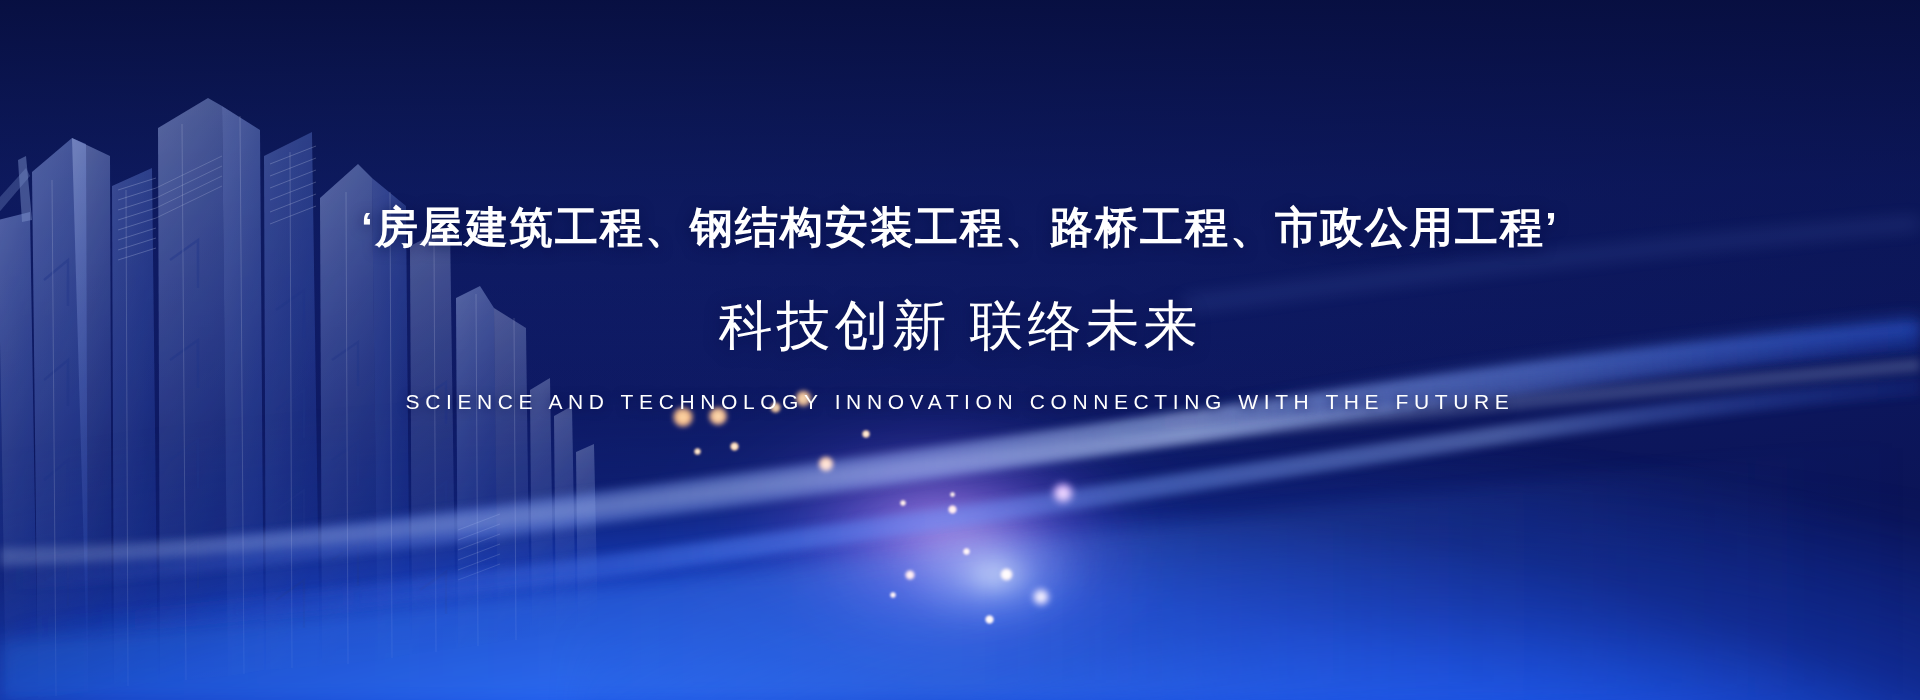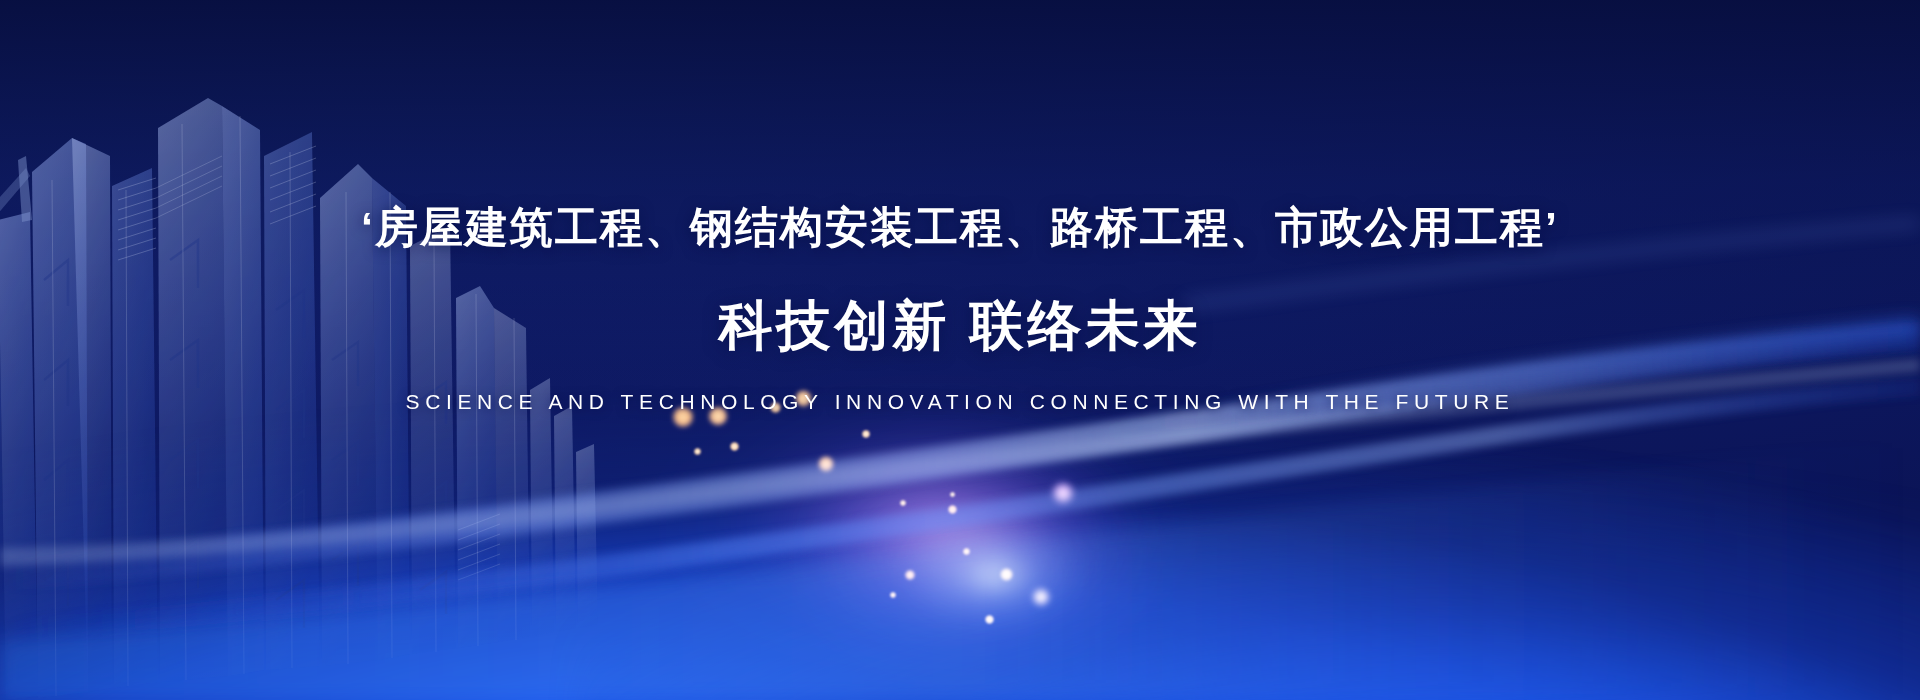--- a/index.html
+++ b/index.html
@@ -87,21 +87,21 @@
     font-weight:700;
     letter-spacing:2px;
     line-height:1.12;
     white-space:nowrap;
     text-shadow:0 2px 14px rgba(6,14,70,0.75);
   }
   .headline-2 {
     margin-top:45px;
     color:#ffffff;
     font-size:54px;
-    font-weight:700;
+    font-weight:400;
     letter-spacing:4px;
     line-height:1.1;
     white-space:nowrap;
     text-shadow:0 2px 16px rgba(6,14,70,0.7);
   }
   .subtitle {
     margin-top:34px;
     color:#ffffff;
     font-size:21px;
     font-weight:400;

